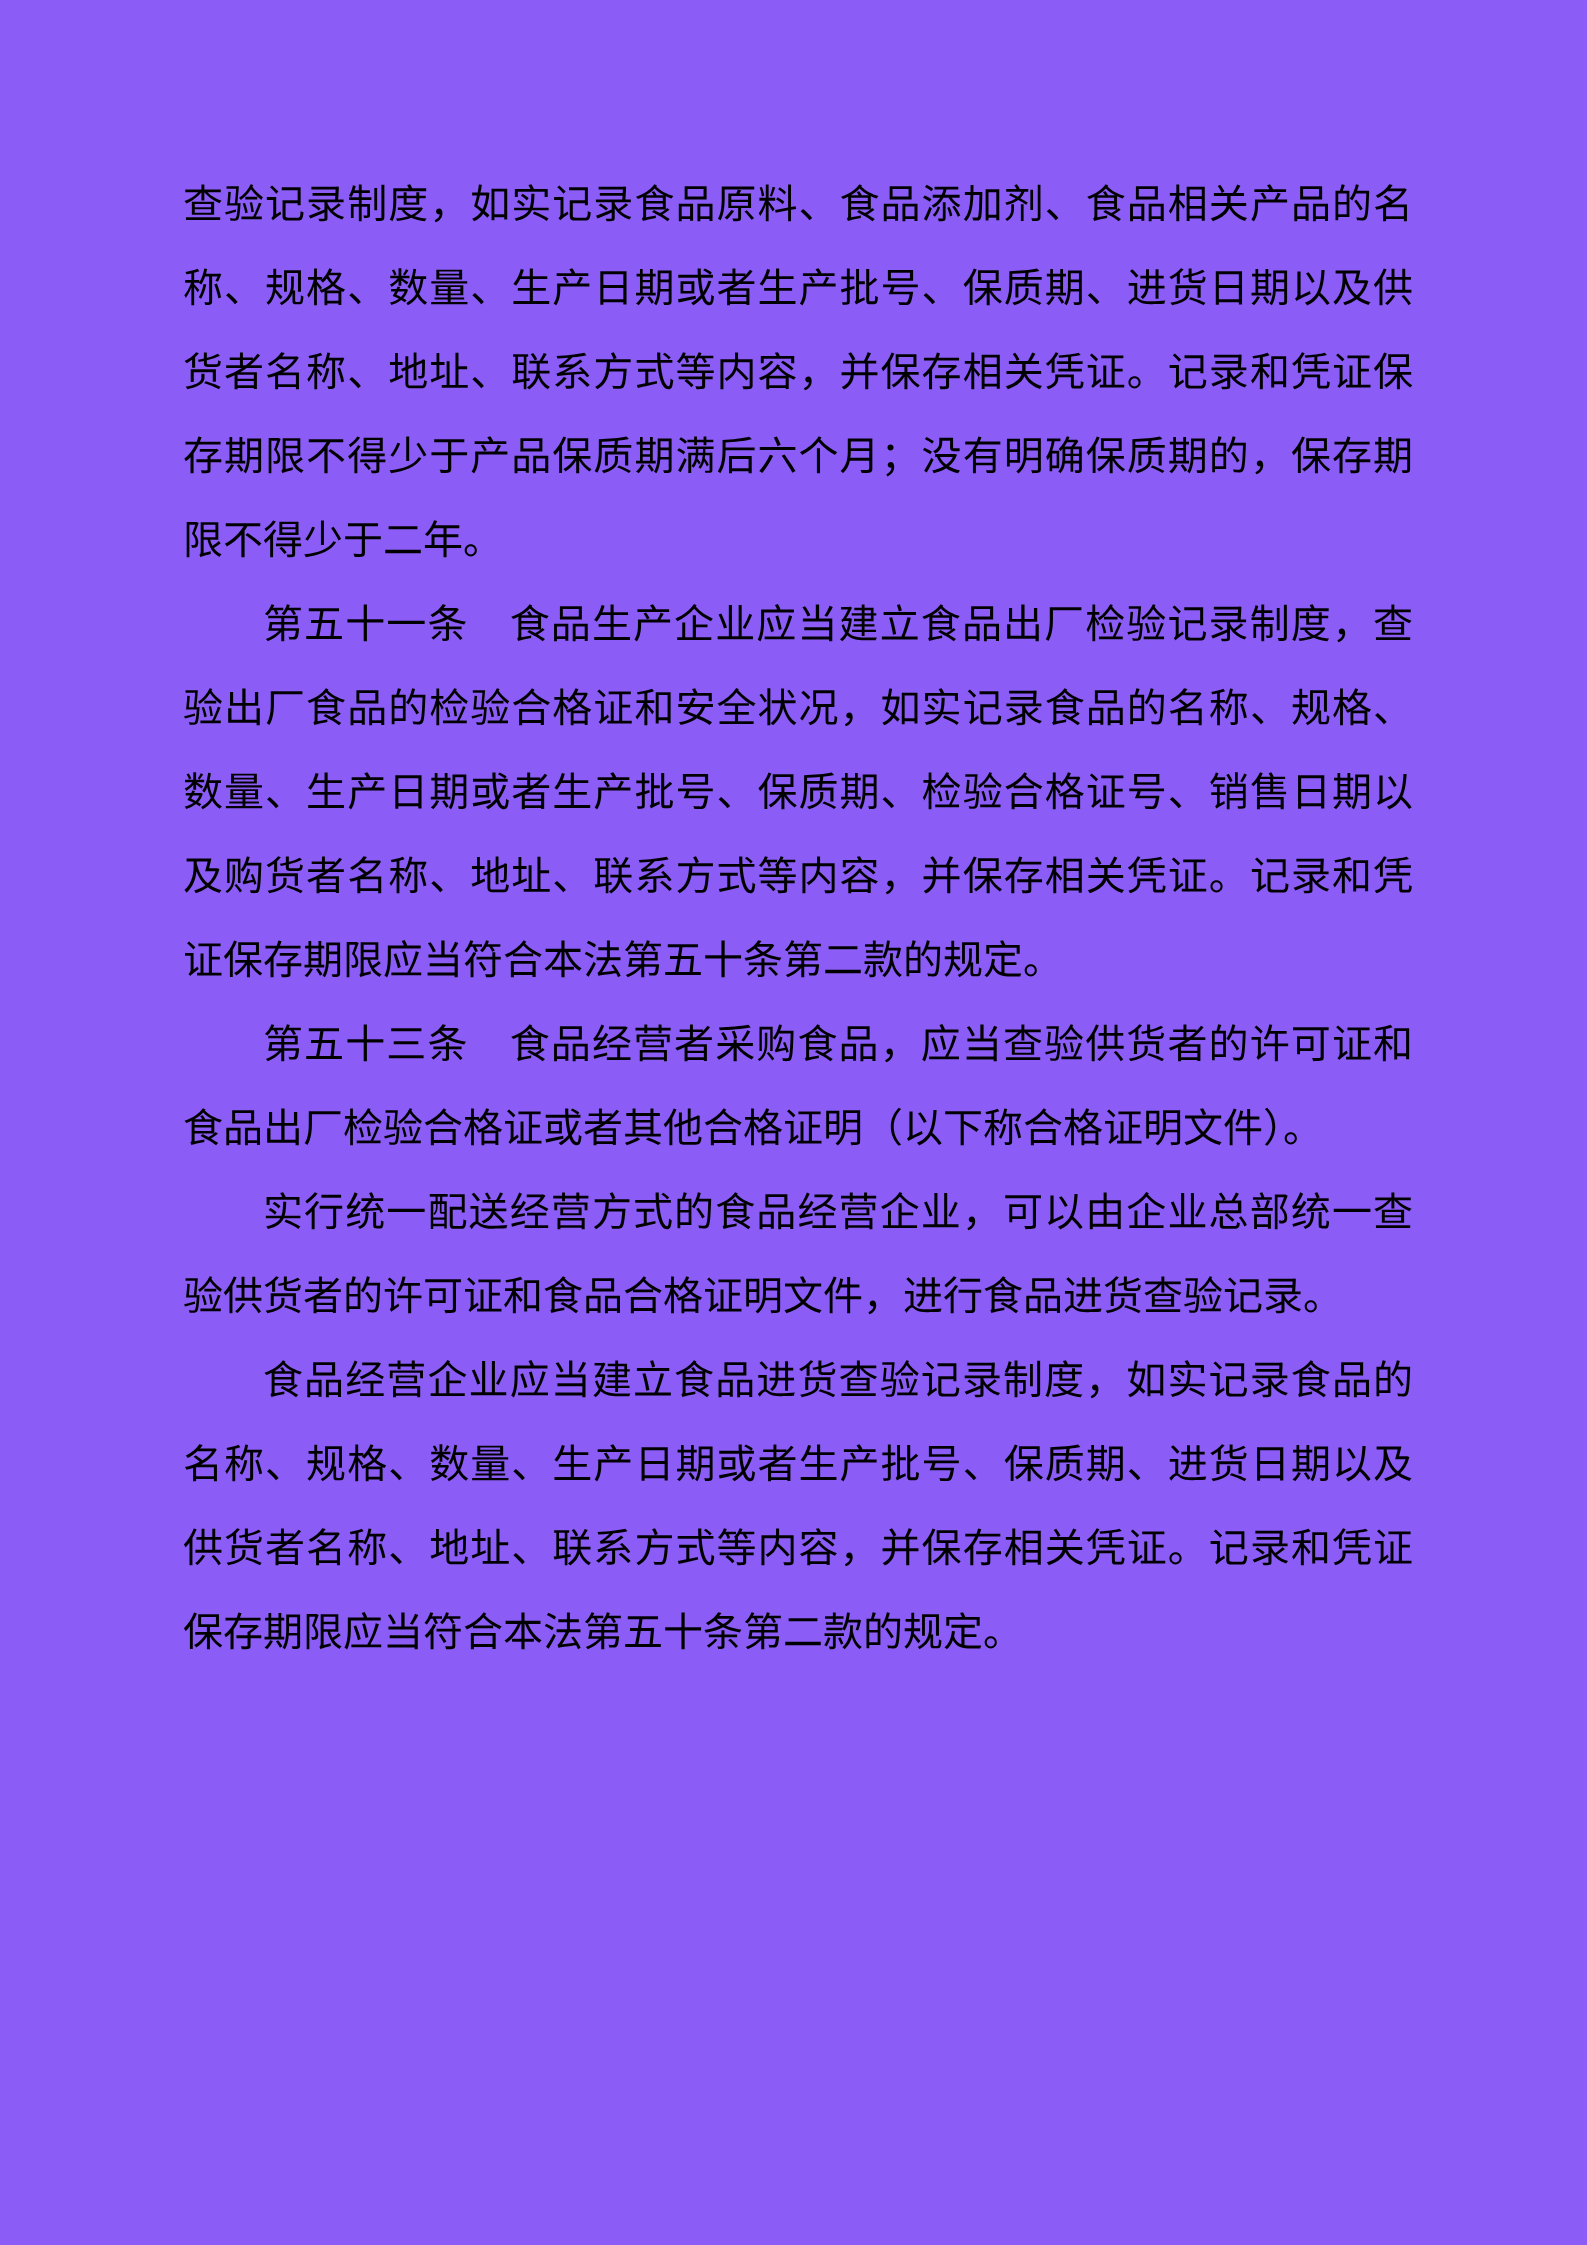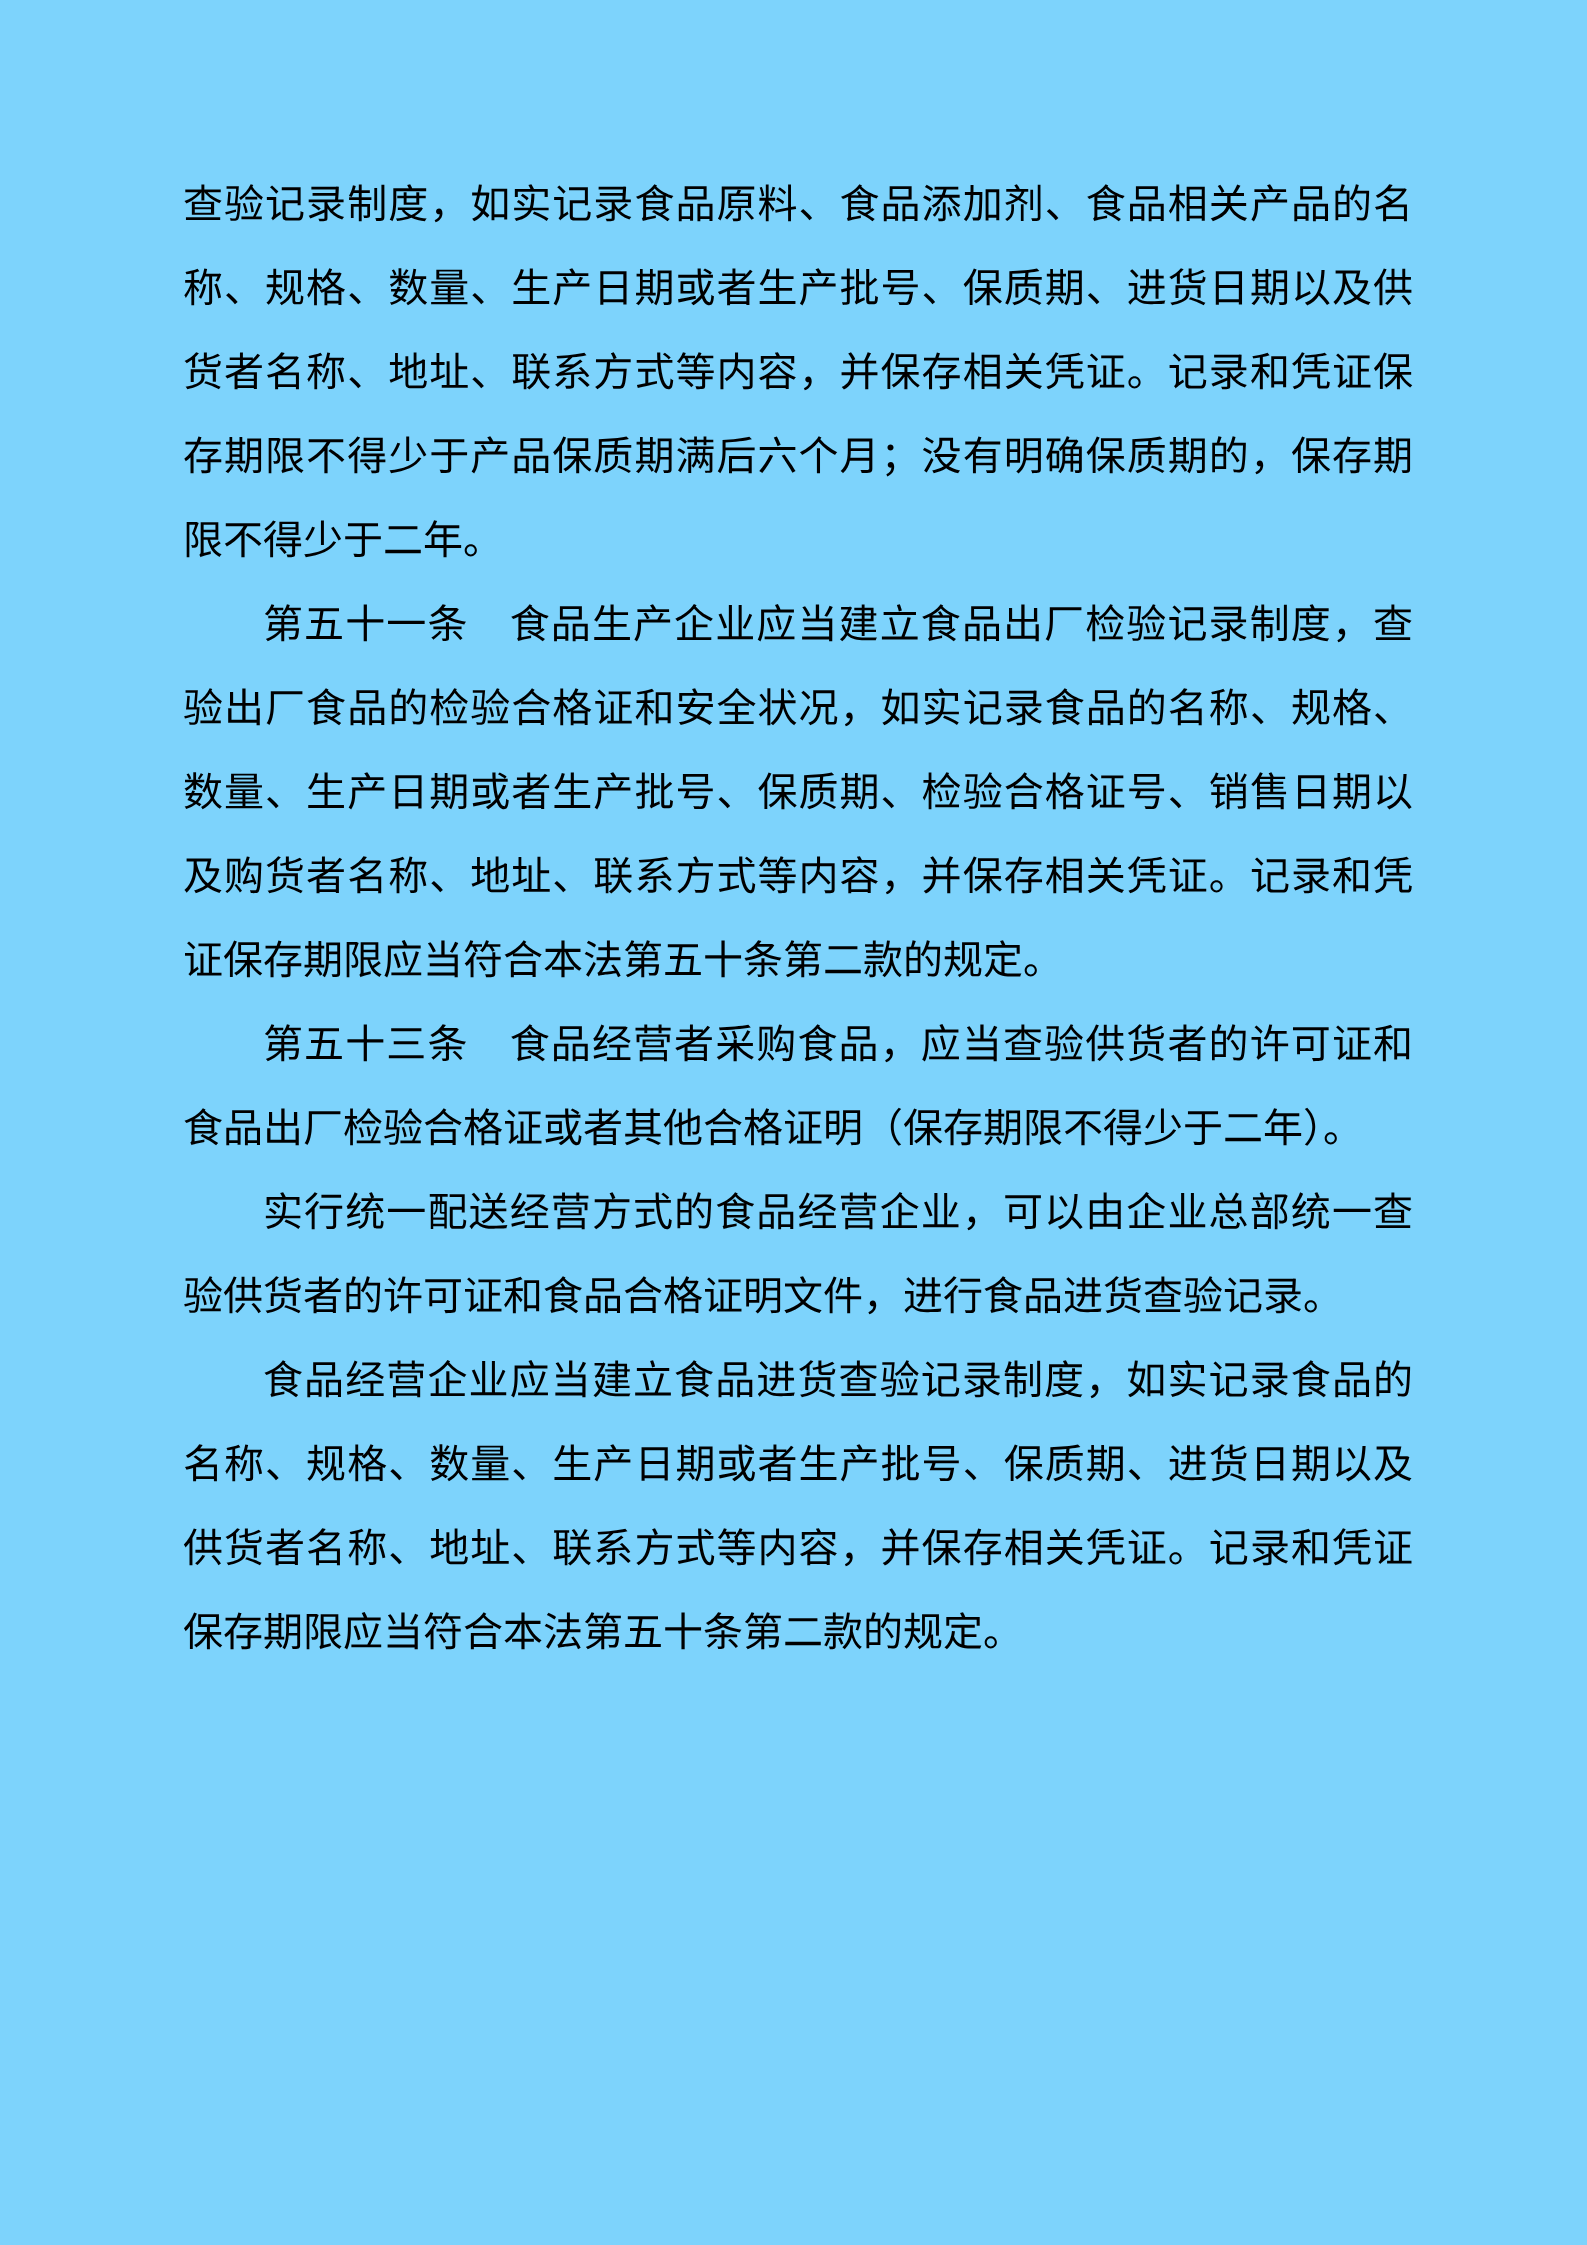--- a/index.html
+++ b/index.html
@@ -5,21 +5,21 @@
 <style>
   html, body {
     margin: 0;
     padding: 0;
     background: #ffffff;
   }
   .page {
     position: relative;
     width: 1587px;
     height: 2245px;
-    background: #7dd3fc;
+    background: #8b5cf6;
     overflow: hidden;
   }
   .text-block {
     position: absolute;
     left: 183px;
     top: 163px;
     width: 1230px;
   }
   .para {
     margin: 0;
@@ -38,17 +38,17 @@
     text-indent: 80px;
   }
 </style>
 </head>
 <body>
 
 <div class="page">
   <div class="text-block">
     <p class="para">查验记录制度，如实记录食品原料、食品添加剂、食品相关产品的名称、规格、数量、生产日期或者生产批号、保质期、进货日期以及供货者名称、地址、联系方式等内容，并保存相关凭证。记录和凭证保存期限不得少于产品保质期满后六个月；没有明确保质期的，保存期限不得少于二年。</p>
     <p class="para indent">第五十一条　食品生产企业应当建立食品出厂检验记录制度，查验出厂食品的检验合格证和安全状况，如实记录食品的名称、规格、数量、生产日期或者生产批号、保质期、检验合格证号、销售日期以及购货者名称、地址、联系方式等内容，并保存相关凭证。记录和凭证保存期限应当符合本法第五十条第二款的规定。</p>
-    <p class="para indent">第五十三条　食品经营者采购食品，应当查验供货者的许可证和食品出厂检验合格证或者其他合格证明（保存期限不得少于二年）。</p>
+    <p class="para indent">第五十三条　食品经营者采购食品，应当查验供货者的许可证和食品出厂检验合格证或者其他合格证明（以下称合格证明文件）。</p>
     <p class="para indent">实行统一配送经营方式的食品经营企业，可以由企业总部统一查验供货者的许可证和食品合格证明文件，进行食品进货查验记录。</p>
     <p class="para indent">食品经营企业应当建立食品进货查验记录制度，如实记录食品的名称、规格、数量、生产日期或者生产批号、保质期、进货日期以及供货者名称、地址、联系方式等内容，并保存相关凭证。记录和凭证保存期限应当符合本法第五十条第二款的规定。</p>
   </div>
 </div>
 
 </body></html>

